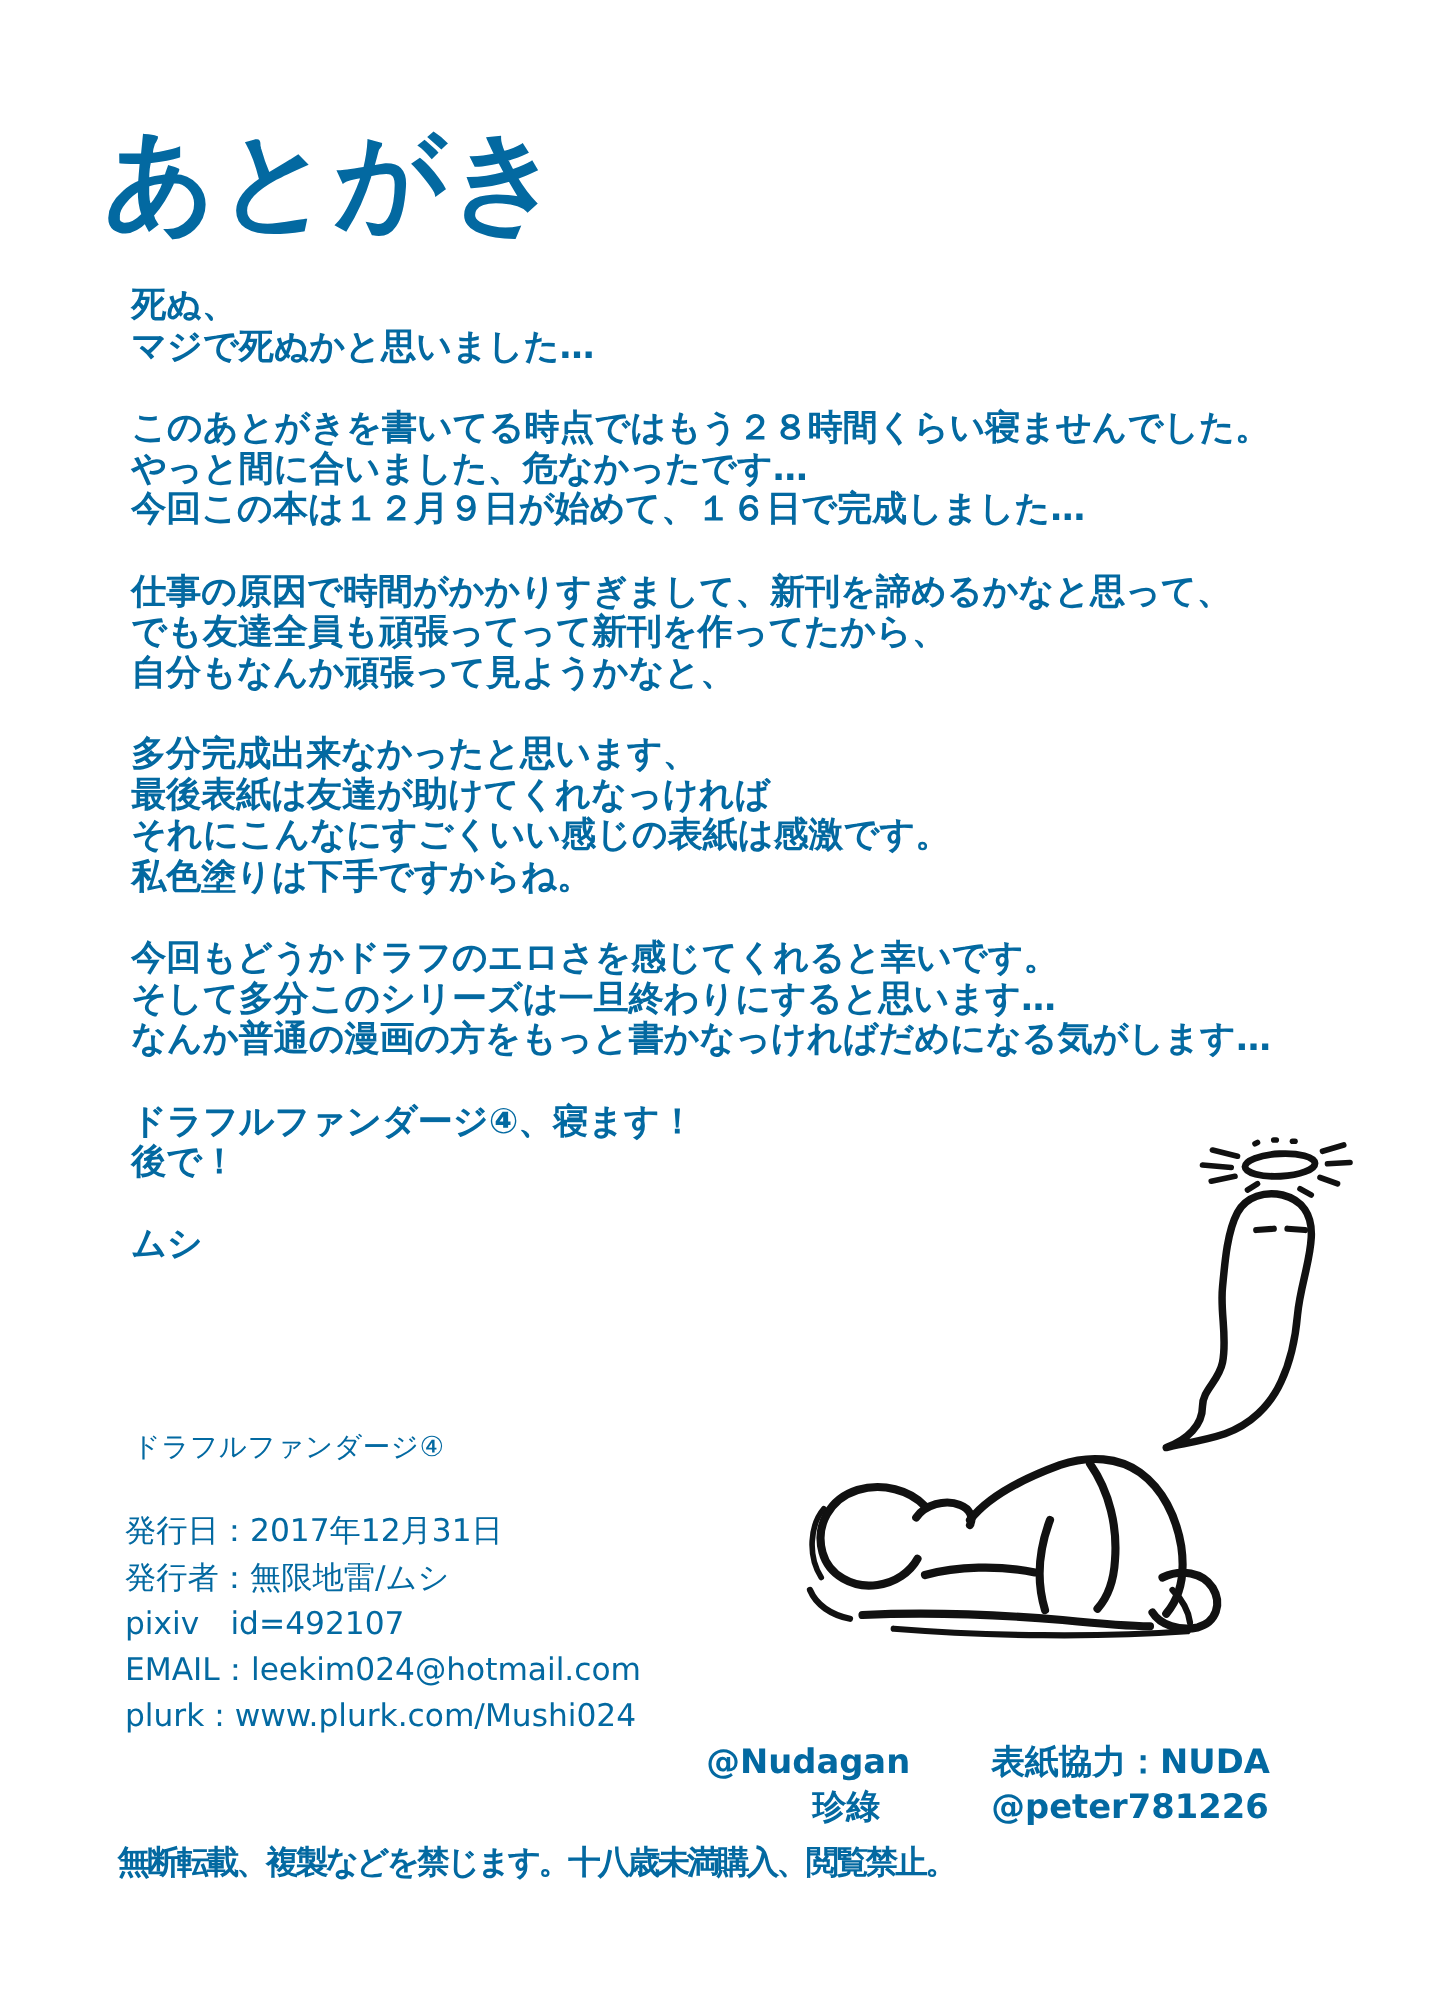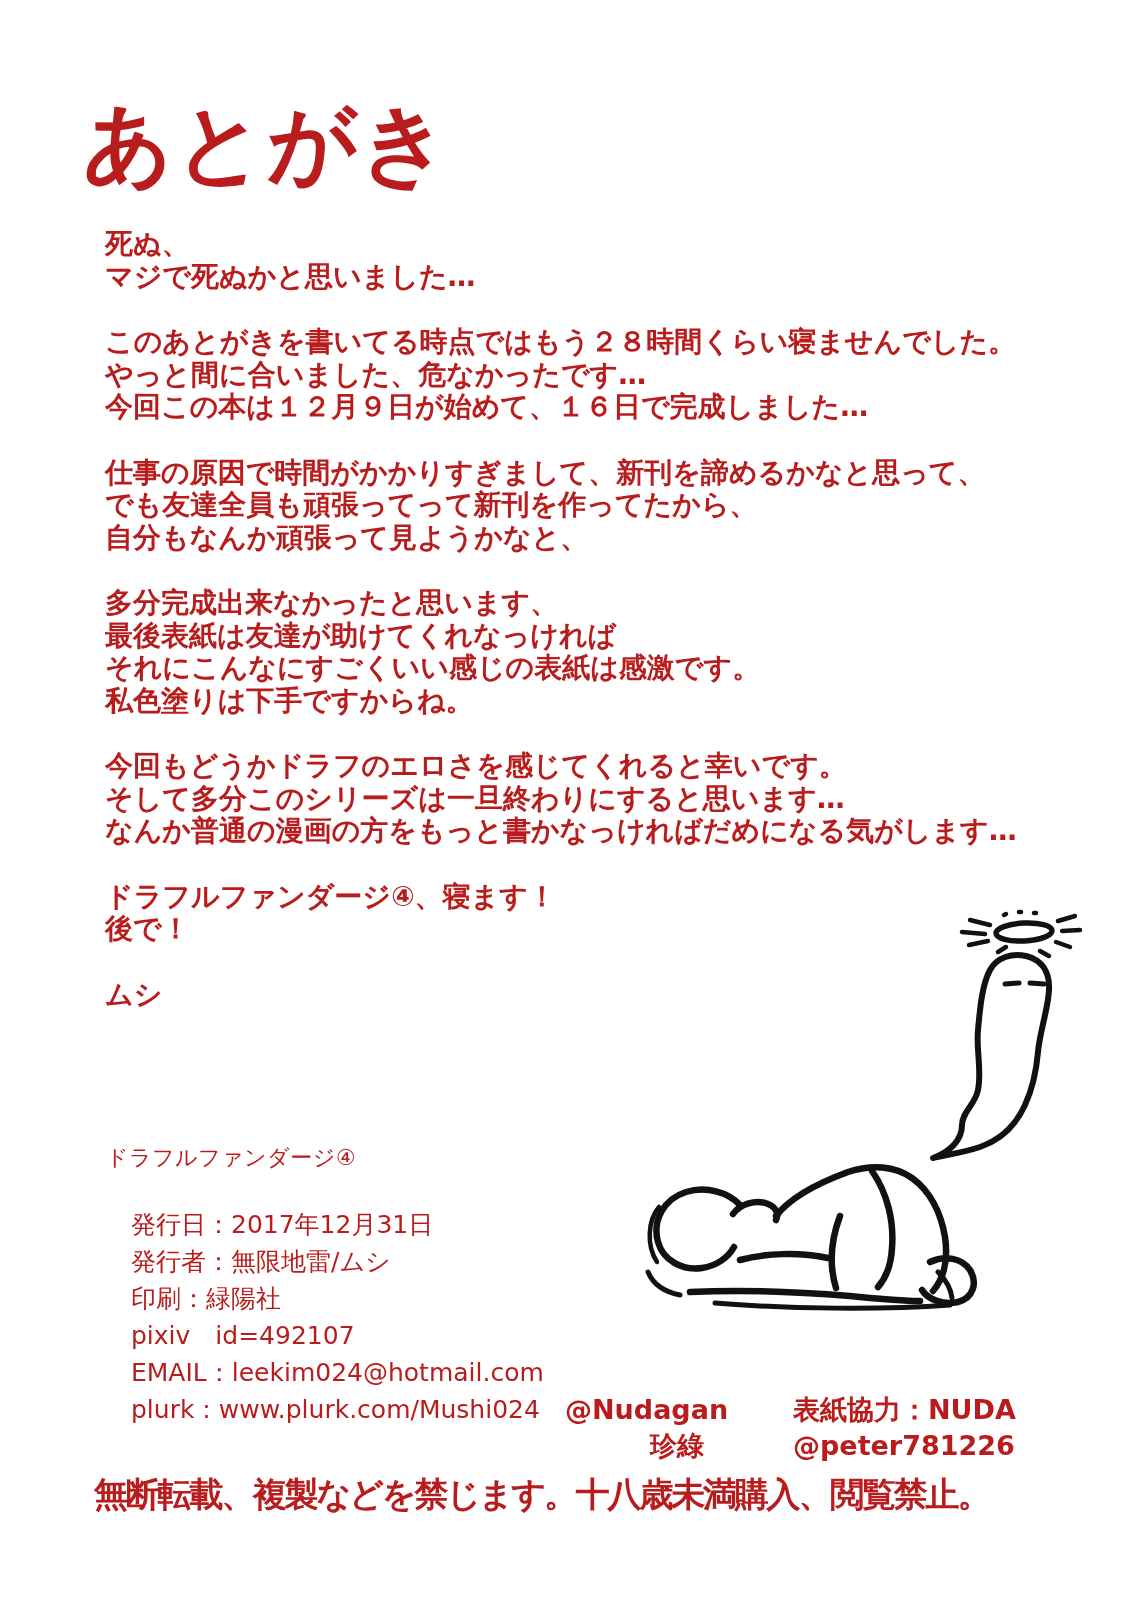--- a/index.html
+++ b/index.html
@@ -1,20 +1,20 @@
 <!DOCTYPE html>
 <html><head>
 <meta charset="utf-8">
 <style>
   html,body{margin:0;padding:0;background:#888;}
   .page{
     position:relative;
     width:1144px;height:1600px;
     background:#ffffff;
-    color:#b91c1c;
+    color:#0369a1;
     font-family:"DejaVu Sans","Liberation Sans",sans-serif;
     overflow:hidden;
     margin:0 auto;
   }
   .title{
     position:absolute;left:83px;top:34px;
     font-size:88px;line-height:1.15;
     font-weight:900;
     letter-spacing:2px;
     white-space:nowrap;
@@ -28,32 +28,32 @@
   .signature{margin-top:0;}
   .series-title{
     position:absolute;left:106px;top:1143px;
     font-size:22px;font-weight:400;letter-spacing:0.5px;
     white-space:nowrap;
   }
   .colophon{
     position:absolute;left:100px;top:1206px;
     font-size:25px;line-height:37px;font-weight:500;
   }
-  .colophon .line{white-space:nowrap;margin-left:31px;}
+  .colophon .line{white-space:nowrap;}
   .credits{
     position:absolute;left:565px;top:1392px;
     font-size:27px;line-height:36px;font-weight:800;
     display:grid;grid-template-columns:228px auto;
     white-space:nowrap;
   }
   .credit-cell{display:block;}
   .credit-name-2{text-align:right;padding-right:89px;}
   .warning{
     position:absolute;left:94px;top:1472px;
-    font-size:34px;font-weight:800;letter-spacing:-2.2px;
+    font-size:26px;font-weight:800;letter-spacing:-2.2px;
     white-space:nowrap;
   }
   .illustration{
     position:absolute;left:620px;top:870px;
     width:480px;height:450px;
   }
   .illustration path, .illustration ellipse{
     fill:none;stroke:#111;stroke-linecap:round;stroke-linejoin:round;
   }
 </style>
@@ -97,21 +97,20 @@
     <div class="para signature">
       <div class="line">ムシ</div>
     </div>
   </div>
 
   <div class="series-title">ドラフルファンダージ④</div>
 
   <div class="colophon">
     <div class="line">発行日：2017年12月31日</div>
     <div class="line">発行者：無限地雷/ムシ</div>
-    <div class="line">印刷：緑陽社</div>
     <div class="line">pixiv　id=492107</div>
     <div class="line">EMAIL：leekim024@hotmail.com</div>
     <div class="line">plurk : www.plurk.com/Mushi024</div>
   </div>
 
   <div class="credits">
     <div class="credit-cell">@Nudagan</div>
     <div class="credit-cell"><span>表紙協力：</span><span>NUDA</span></div>
     <div class="credit-cell credit-name-2">珍綠</div>
     <div class="credit-cell">@peter781226</div>

